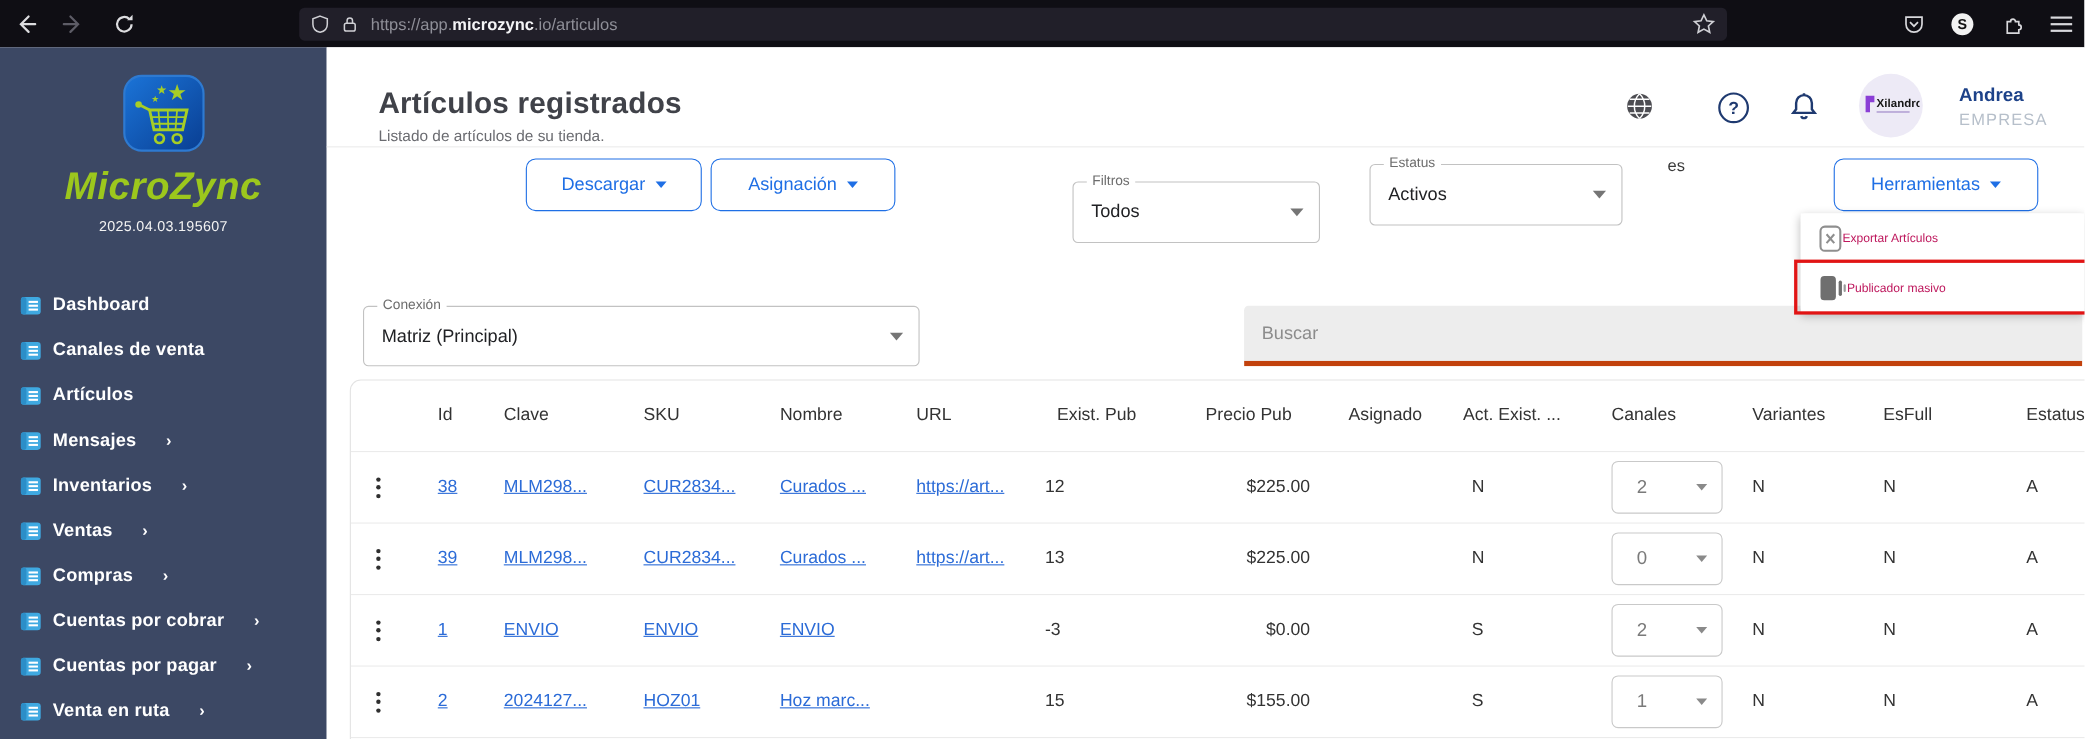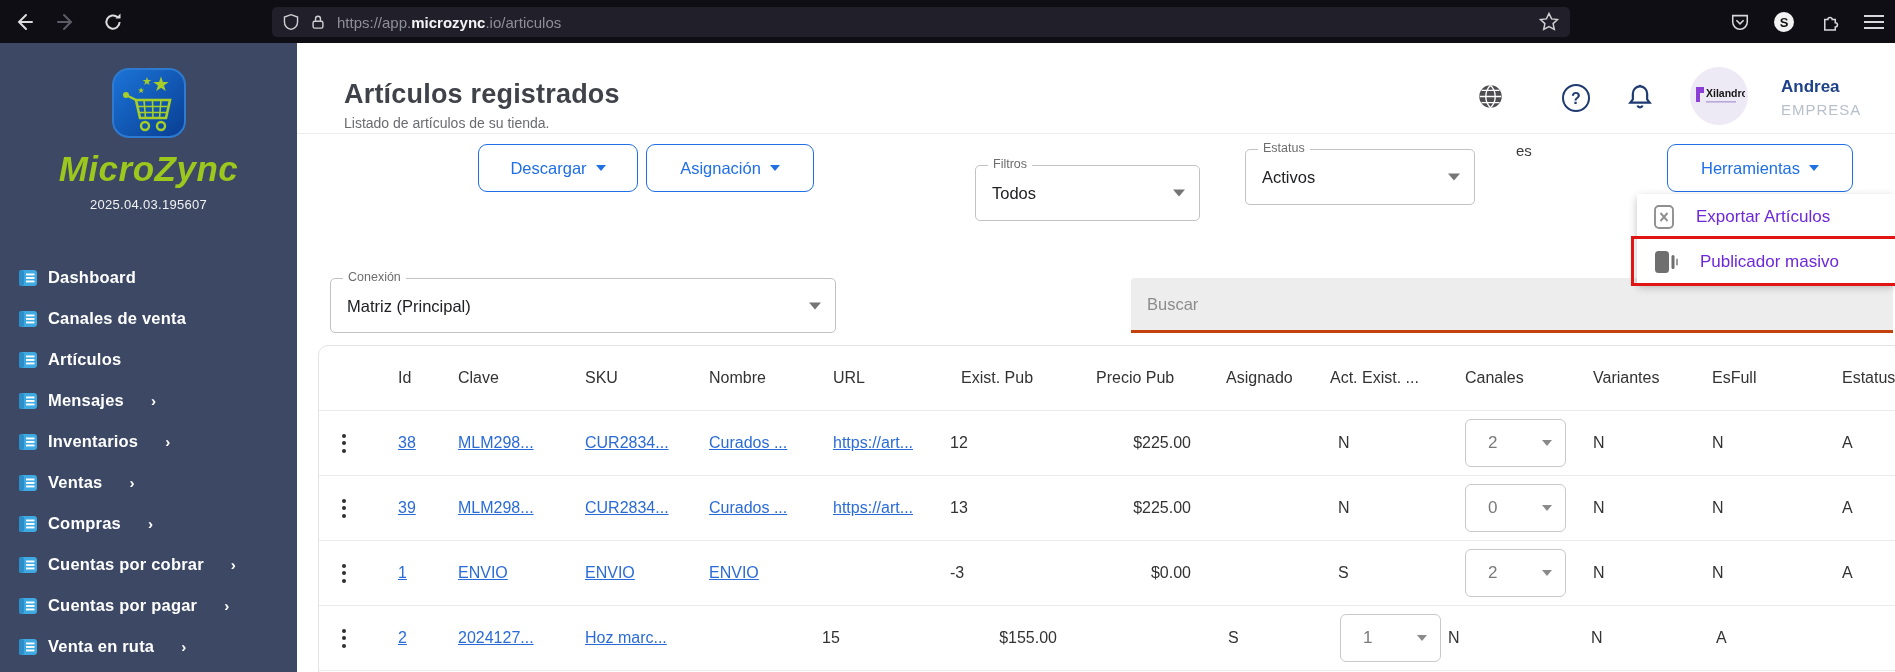--- a/index.html
+++ b/index.html
@@ -46,26 +46,26 @@
   .sel { position:absolute; border:1.5px solid #c2c2c2; border-radius:5px; background:#fff; }
   .sel .flabel { position:absolute; top:-9px; left:12px; background:#fff; padding:0 5px; font-size:12.5px; color:#6d6d6d; }
   .sel .fvalue { position:absolute; left:16px; top:50%; transform:translateY(-50%); font-size:16.5px; color:#202124; white-space:nowrap; }
   .sel .scaret { position:absolute; right:14px; top:50%; transform:translateY(-50%);
     width:0; height:0; border-left:6px solid transparent; border-right:6px solid transparent; border-top:7px solid #757575; }
 
   
   .menu { position:absolute; left:1340px; top:151px; width:258px; background:#fff; border-radius:4px;
     box-shadow:0 3px 9px rgba(0,0,0,0.25); z-index:5; }
   .menu-item { height:45px; display:flex; align-items:center; padding-left:16px; cursor:pointer; background:#fff; }
-  .menu-item .mi-label { font-size:17px; color:#6d28d9; margin-left:21px; }
+  .menu-item .mi-label { font-size:11px; color:#be185d; }
   .annot { position:absolute; left:1334px; top:193px; width:268px; height:50px; border:3px solid #e11414; z-index:6; pointer-events:none; }
 
   
   .search { position:absolute; left:834px; top:235px; width:762px; height:55px; background:#ededed;
-    border-radius:4px 4px 0 0; border-bottom:3px solid #c2410c; display:flex; align-items:center; }
+    border-radius:4px 4px 0 0; border-bottom:5px solid #c2410c; display:flex; align-items:center; }
   .search .ph { margin-left:16px; font-size:16.5px; color:#8c8c8c; }
 
   
   .card { position:absolute; left:21px; top:302px; width:1597px; height:383px; background:#fff;
     border:1px solid #e3e3e3; border-radius:10px; }
   .trow { display:grid; grid-template-columns:58px 60px 127px 124px 124px 128px 135px 134px 110px 125px 145px 121px 126px 80px;
     height:65px; border-bottom:1px solid #ebebeb; align-items:center; }
   .thead-row { font-size:16px; color:#454649; }
   .tcell { display:flex; align-items:center; height:100%; font-size:16px; color:#333; white-space:nowrap; overflow:hidden; }
   .link { color:#2b6bd7; text-decoration:underline; cursor:pointer; }
@@ -497,20 +497,23 @@
               <i></i>
             </span>
           </div>
           <div class="tcell" style="padding-left:21px">
             <span class="link">2</span>
           </div>
           <div class="tcell" style="padding-left:21px">
             <span class="link">2024127...</span>
           </div>
           <div class="tcell" style="padding-left:21px">
+            <span class="link">HOZ01</span>
+          </div>
+          <div class="tcell" style="padding-left:21px">
             <span class="link">Hoz marc...</span>
           </div>
           <div class="tcell" style="padding-left:21px"></div>
           <div class="tcell" style="padding-left:10px">15</div>
           <div class="tcell" style="justify-content:flex-end;padding-right:18px">$155.00</div>
           <div class="tcell" style="padding-left:17px"></div>
           <div class="tcell" style="padding-left:19px">S</div>
           <div class="tcell">
             <span class="row-sel">
               <span class="v">1</span>

